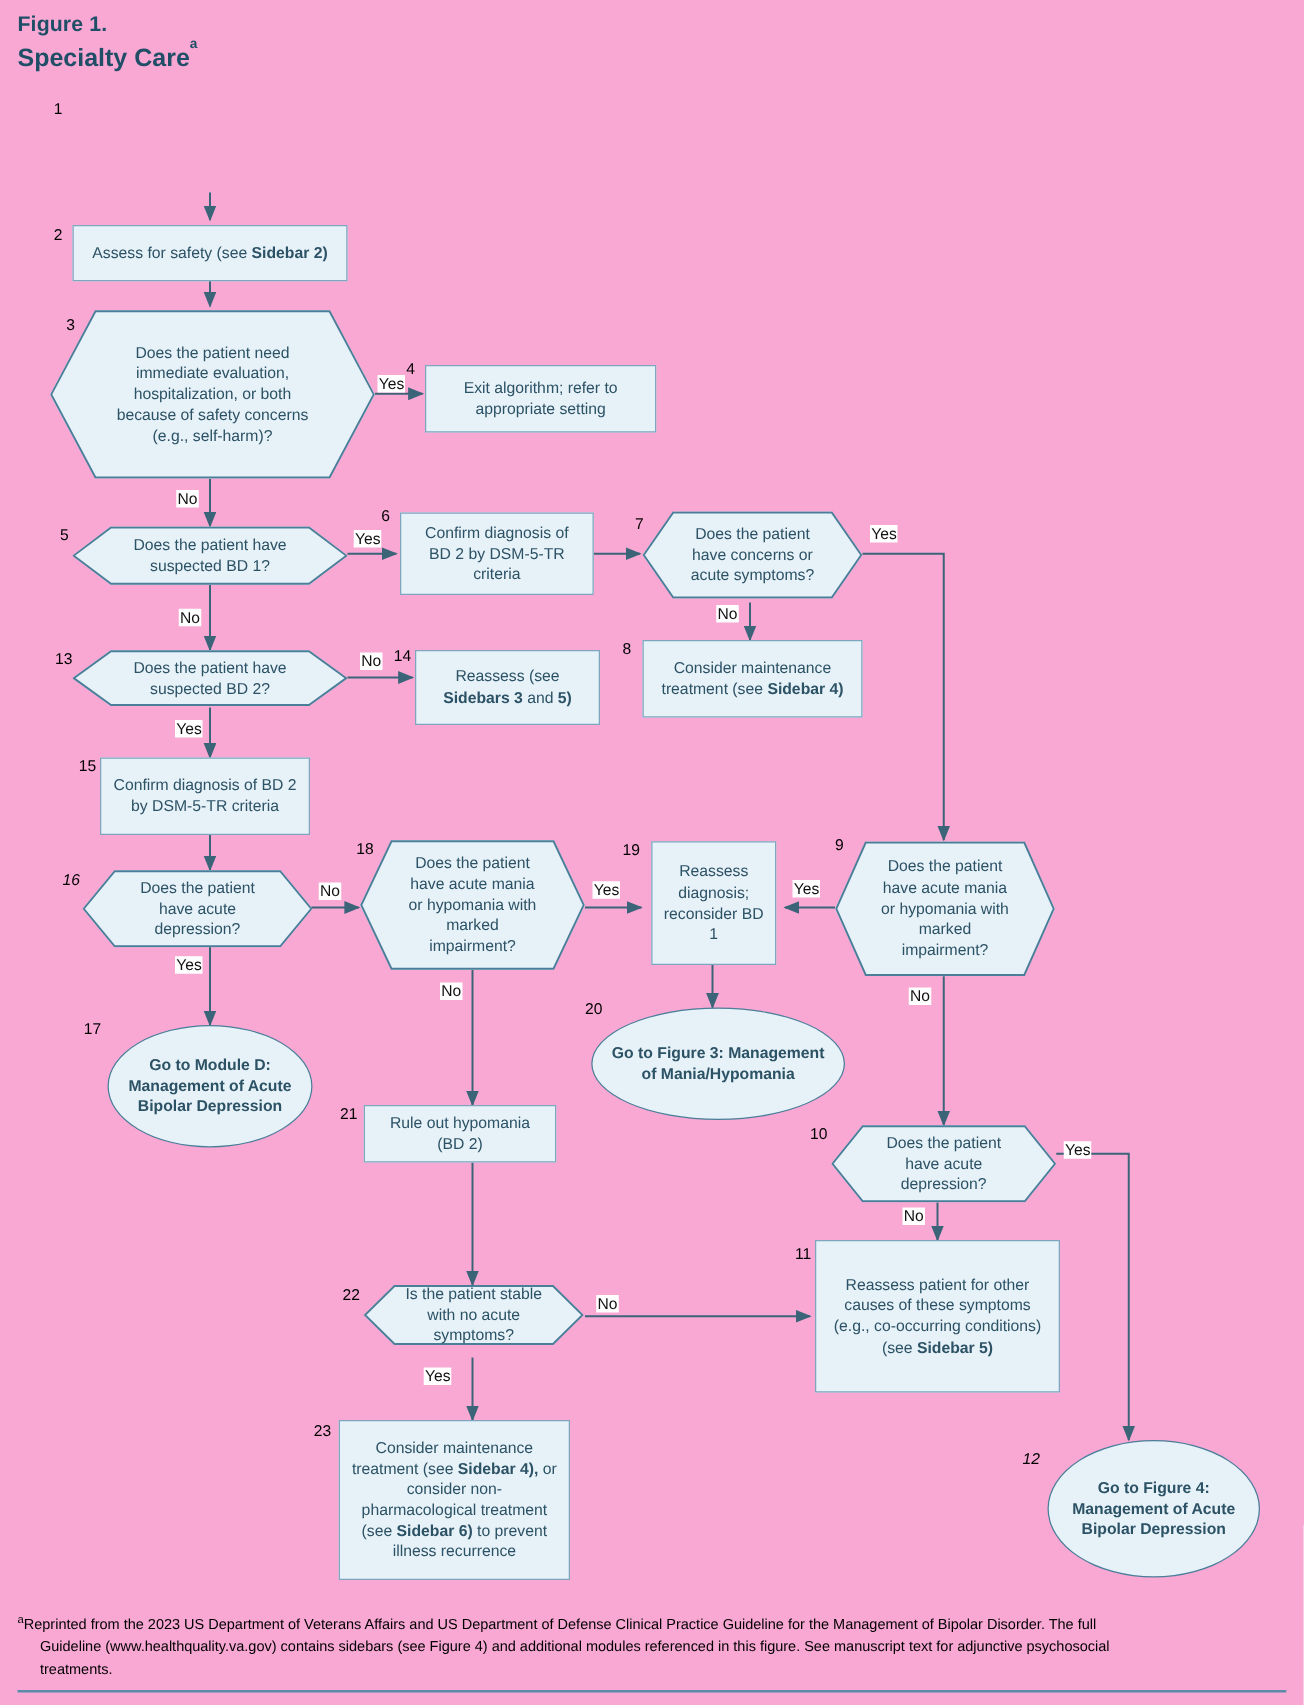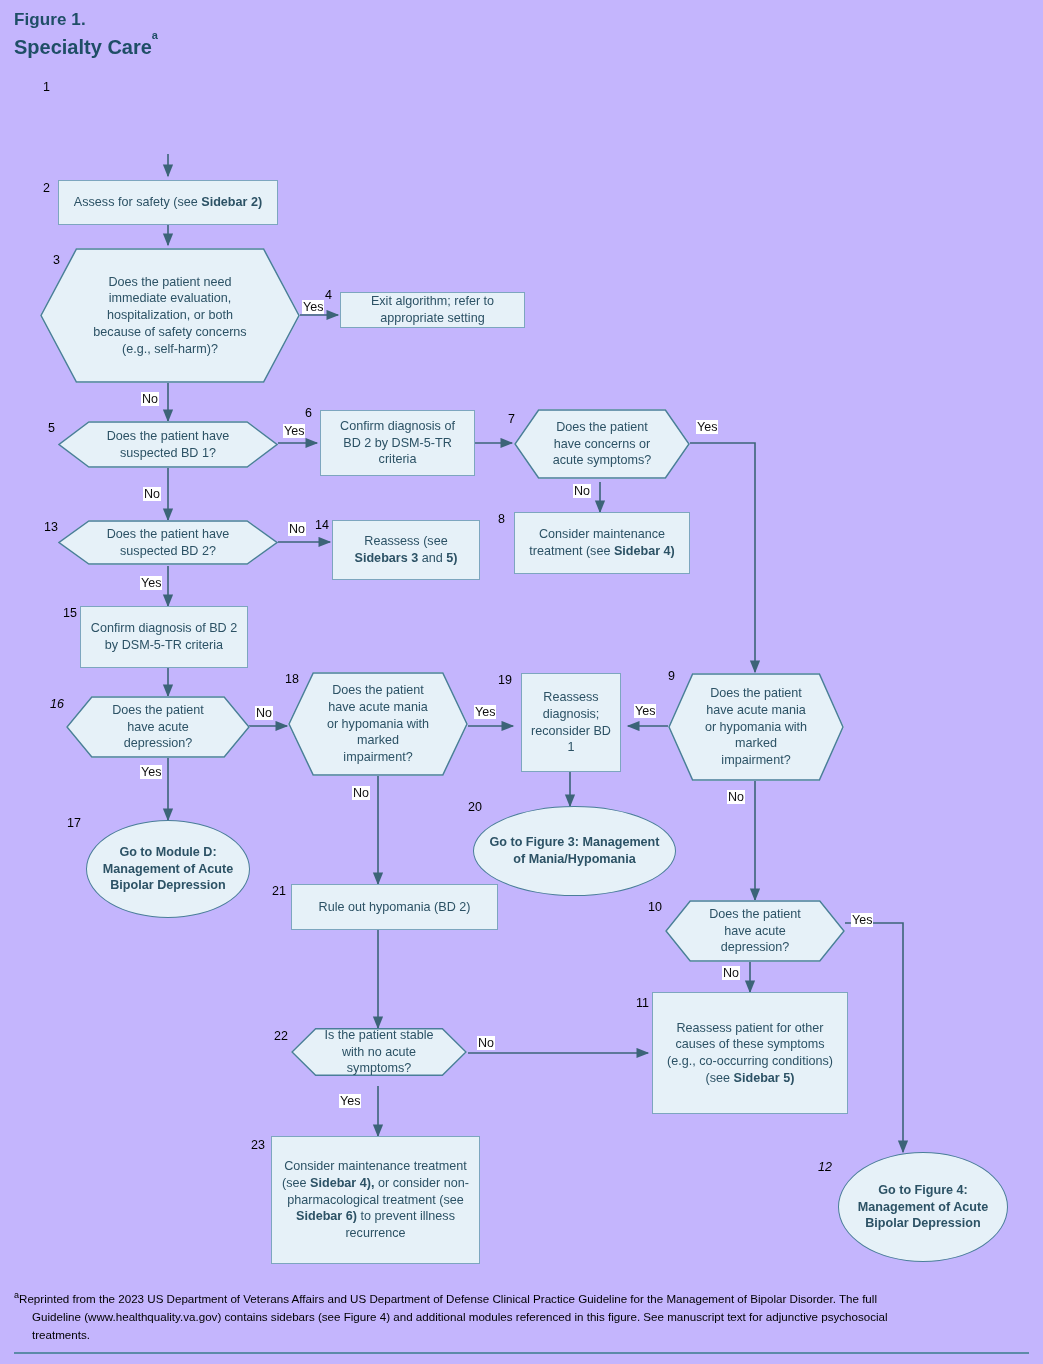--- a/index.html
+++ b/index.html
@@ -1,17 +1,17 @@
 <!DOCTYPE html>
 <html><head>
 <meta charset="utf-8">
 <style>
   html,body{margin:0;padding:0;background:#ffffff;}
   body{font-family:"Liberation Sans", sans-serif;}
-  #page{position:relative;width:1043px;height:1364px;background:#c4b5fd;overflow:hidden;}
+  #page{position:relative;width:1043px;height:1364px;background:#f9a8d4;overflow:hidden;}
 
   
   .fig-label{position:absolute;left:14px;top:10px;font-size:17px;font-weight:bold;color:#1f4e66;letter-spacing:.1px;}
   .fig-title{position:absolute;left:14px;top:36px;font-size:20px;font-weight:bold;color:#1f4e66;}
   .fig-title sup{font-size:11px;top:-.65em;position:relative;}
 
   
   #edges{position:absolute;left:0;top:0;width:1043px;height:1290px;}
 
   
@@ -122,21 +122,21 @@
   <div class="nnum" style="left:53px;top:253px;">3</div>
   <div class="node hex" style="left:40px;top:248px;width:260px;height:135px;">
     <span class="hexbg"></span>
     <svg class="hexln" viewBox="0 0 260 135" preserveAspectRatio="none">
         <polygon points="36.4,1 223.6,1 259,67.5 223.6,134 36.4,134 1,67.5" fill="none" stroke="#4a7e99" stroke-width="1.5" vector-effect="non-scaling-stroke"></polygon>
       </svg>
     <span class="txt" style="padding:0 34px;">Does the patient need immediate evaluation, hospitalization, or both because of safety concerns (e.g., self-harm)?</span>
   </div>
 
   <div class="nnum" style="left:325px;top:288px;">4</div>
-  <div class="node rect" style="left:340px;top:292px;width:185px;height:36px;">
+  <div class="node rect" style="left:340px;top:292px;width:185px;height:54px;">
     <span class="txt">Exit algorithm; refer to appropriate setting</span>
   </div>
 
   <div class="nnum" style="left:48px;top:421px;">5</div>
   <div class="node hex" style="left:58px;top:421px;width:220px;height:47px;">
     <span class="hexbg"></span>
     <svg class="hexln" viewBox="0 0 220 47" preserveAspectRatio="none">
         <polygon points="30.8,1 189.2,1 219,23.5 189.2,46 30.8,46 1,23.5" fill="none" stroke="#4a7e99" stroke-width="1.5" vector-effect="non-scaling-stroke"></polygon>
       </svg>
     <span class="txt" style="padding:0 26px;">Does the patient have suspected BD 1?</span>
@@ -235,35 +235,35 @@
   <div class="node rect" style="left:521px;top:673px;width:100px;height:99px;">
     <span class="txt">Reassess diagnosis; reconsider BD 1</span>
   </div>
 
   <div class="nnum" style="left:468px;top:800px;">20</div>
   <div class="node ell" style="left:473px;top:806px;width:203px;height:90px;">
     <span class="txt">Go to <b>Figure 3:</b> <b>Management of Mania/Hypomania</b></span>
   </div>
 
   <div class="nnum" style="left:272px;top:884px;">21</div>
-  <div class="node rect" style="left:291px;top:884px;width:207px;height:46px;">
+  <div class="node rect" style="left:291px;top:884px;width:154px;height:46px;">
     <span class="txt">Rule out hypomania (BD 2)</span>
   </div>
 
   <div class="nnum" style="left:274px;top:1029px;">22</div>
   <div class="node hex" style="left:291px;top:1028px;width:176px;height:48px;">
     <span class="hexbg"></span>
     <svg class="hexln" viewBox="0 0 176 58" preserveAspectRatio="none">
         <polygon points="24.6,1 151.4,1 175,29 151.4,57 24.6,57 1,29" fill="none" stroke="#4a7e99" stroke-width="1.5" vector-effect="non-scaling-stroke"></polygon>
       </svg>
     <span class="txt" style="padding:0 24px;">Is the patient stable with no acute symptoms?</span>
   </div>
 
   <div class="nnum" style="left:251px;top:1138px;">23</div>
-  <div class="node rect" style="left:271px;top:1136px;width:209px;height:128px;">
+  <div class="node rect" style="left:271px;top:1136px;width:185px;height:128px;">
     <span class="txt">Consider maintenance treatment (see <b>Sidebar 4),</b> or consider non-pharmacological treatment (see <b>Sidebar 6)</b> to prevent illness recurrence</span>
   </div>
 
   <div class="elab" style="left:302px;top:300px;">Yes</div>
   <div class="elab" style="left:141px;top:392px;">No</div>
 
   <div class="elab" style="left:283px;top:424px;">Yes</div>
   <div class="elab" style="left:143px;top:487px;">No</div>
 
   <div class="elab" style="left:696px;top:420px;">Yes</div>

